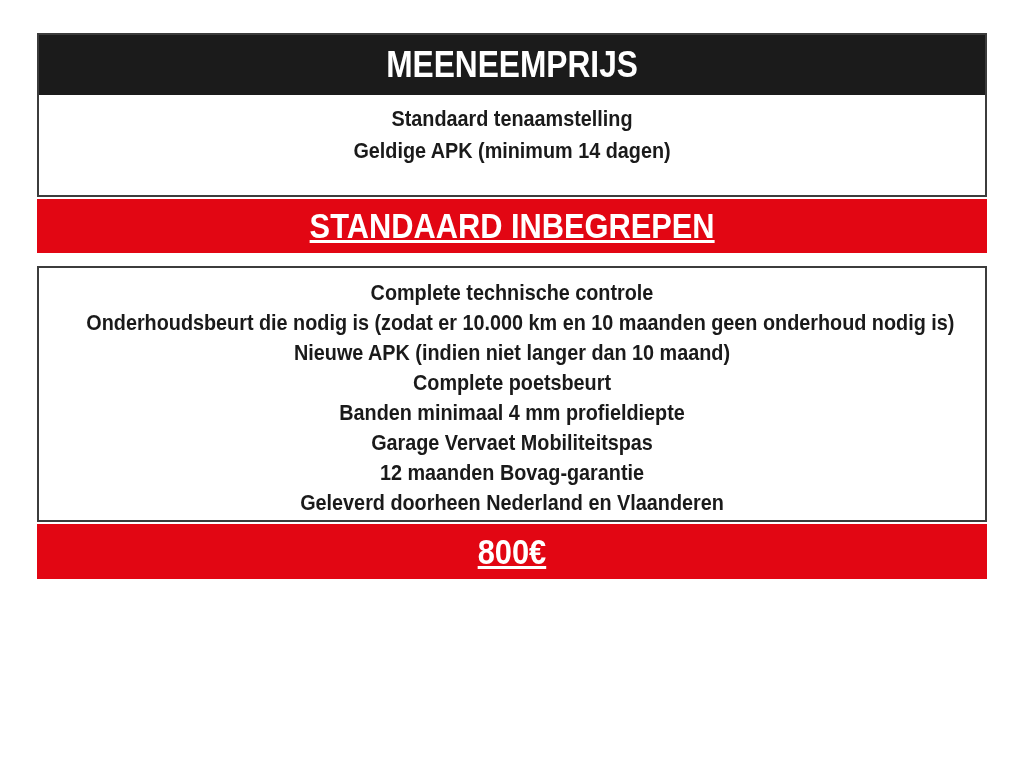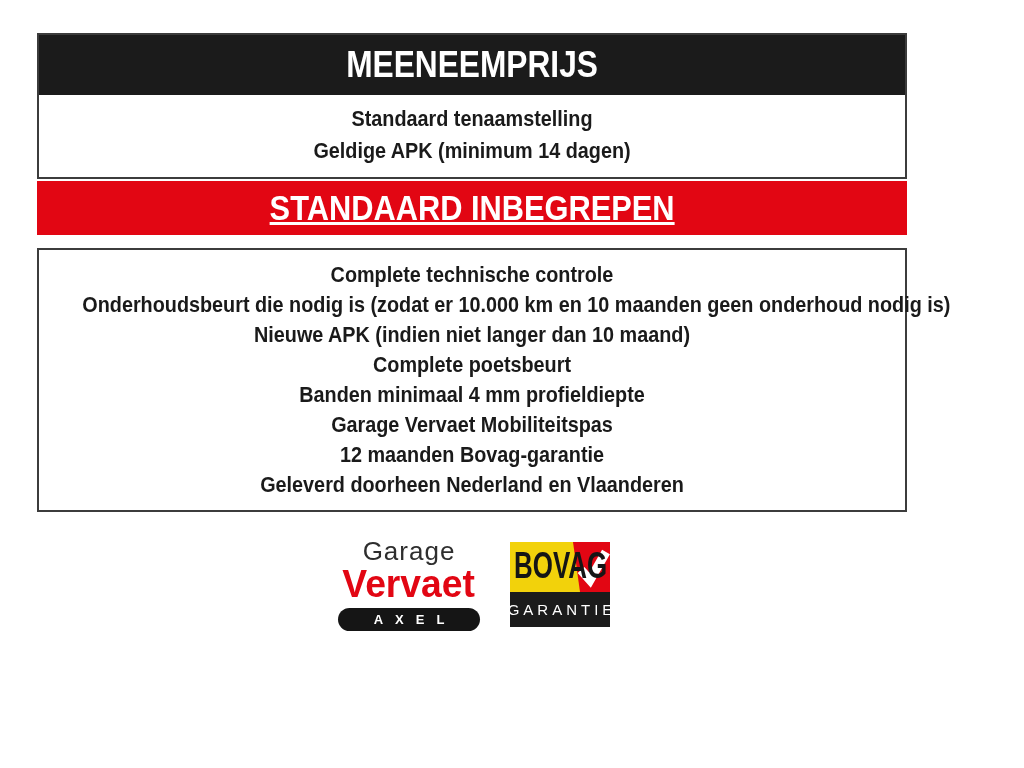--- a/index.html
+++ b/index.html
@@ -2,44 +2,44 @@
 <html style="--red: #e20613; --black: #1b1b1b; --yellow: #f2d20b; --border: #3c3c3c; --text: #1a1a1a;"><head>
 <meta charset="utf-8">
 <style>
   html,body { margin:0; padding:0; background:#ffffff; }
   body {
     width:1024px; height:768px; overflow:hidden;
     font-family:"Liberation Sans", sans-serif;
     color:var(--text, #1a1a1a);
   }
   .page { position:relative; width:1024px; height:768px; background:#fff; }
-  .content { position:absolute; left:37px; top:33px; width:870px; }
+  .content { position:absolute; left:37px; top:33px; width:950px; }
 
   .box { border:2px solid var(--border, #3c3c3c); background:#fff; }
   .box-header {
     background:var(--black, #1b1b1b);
     color:#fff;
     height:60px;
     display:flex; align-items:center; justify-content:center;
   }
   .hdr-text {
     display:inline-block;
     font-weight:bold; font-size:36px; letter-spacing:0px;
     transform:scaleX(0.88); transform-origin:center;
     white-space:nowrap;
   }
   .box-body p {
     margin:0; text-align:center;
     font-weight:bold; font-size:22px; color:var(--text, #1a1a1a);
     transform:scaleX(0.9); transform-origin:center;
     white-space:nowrap;
   }
-  .body-top { padding:8px 0 10px; }
+  .body-top { padding:8px 0 28px; }
   .body-top p { line-height:32px; }
-  .body-list { padding:10px 0 10px; }
+  .body-list { padding:10px 0 2px; }
   .body-list p { line-height:30px; }
 
   .red-bar {
     margin-top:2px;
     background:var(--red, #e20613);
     height:54px;
     display:flex; align-items:center; justify-content:center;
     color:#fff;
     text-decoration:underline;
   }
@@ -109,39 +109,18 @@
         <p>Onderhoudsbeurt die nodig is (zodat er 10.000 km en 10 maanden geen onderhoud nodig is)</p>
         <p>Nieuwe APK (indien niet langer dan 10 maand)</p>
         <p>Complete poetsbeurt</p>
         <p>Banden minimaal 4 mm profieldiepte</p>
         <p>Garage Vervaet Mobiliteitspas</p>
         <p>12 maanden Bovag-garantie</p>
         <p>Geleverd doorheen Nederland en Vlaanderen</p>
       </div>
     </section>
 
+    <div class="red-bar price-bar">
+      <span class="hdr-text">800€</span>
+    </div>
 
-    <footer class="logos">
-
-      <div class="vervaet-logo">
-        <span class="vervaet-top">Garage</span>
-        <span class="vervaet-name">Vervaet</span>
-        <span class="axel-pill">AXEL</span>
-      </div>
-
-      <div class="bovag-badge">
-        <div class="badge-top">
-          <svg class="badge-red-svg" viewBox="0 0 100 50" preserveAspectRatio="none">
-            <polygon points="63,0 100,0 100,50 70,50" fill="#e20613"></polygon>
-          </svg>
-          <svg class="badge-red-svg" viewBox="0 0 100 50">
-            <path d="M71 28 L80 38 L96 10" fill="none" stroke="#ffffff" stroke-width="9" stroke-linecap="butt" stroke-linejoin="miter"></path>
-          </svg>
-          <span class="badge-top-word">BOVAG</span>
-        </div>
-        <div class="badge-bottom">
-          <span>GARANTIE</span>
-        </div>
-      </div>
-
-    </footer>
   </div>
 </div>
 
 </body></html>

